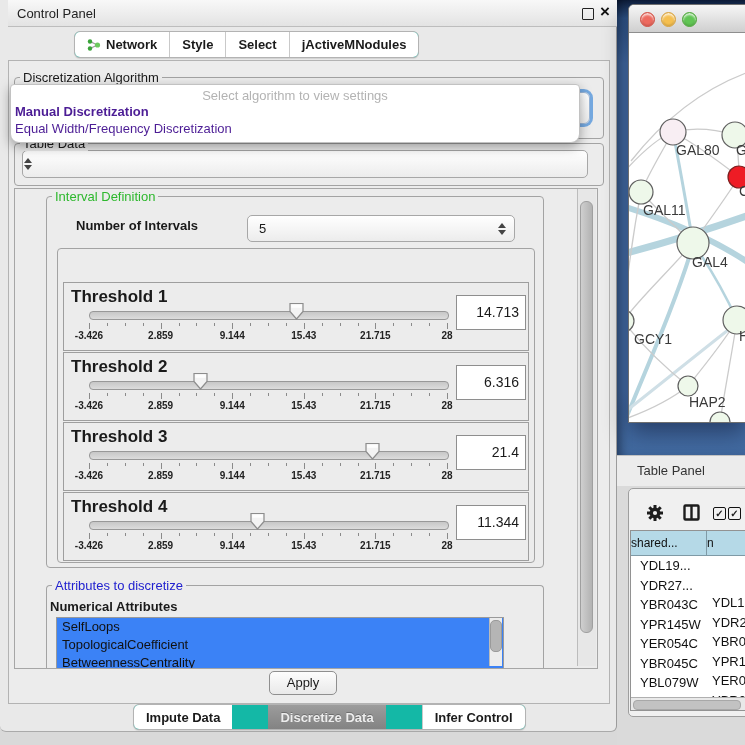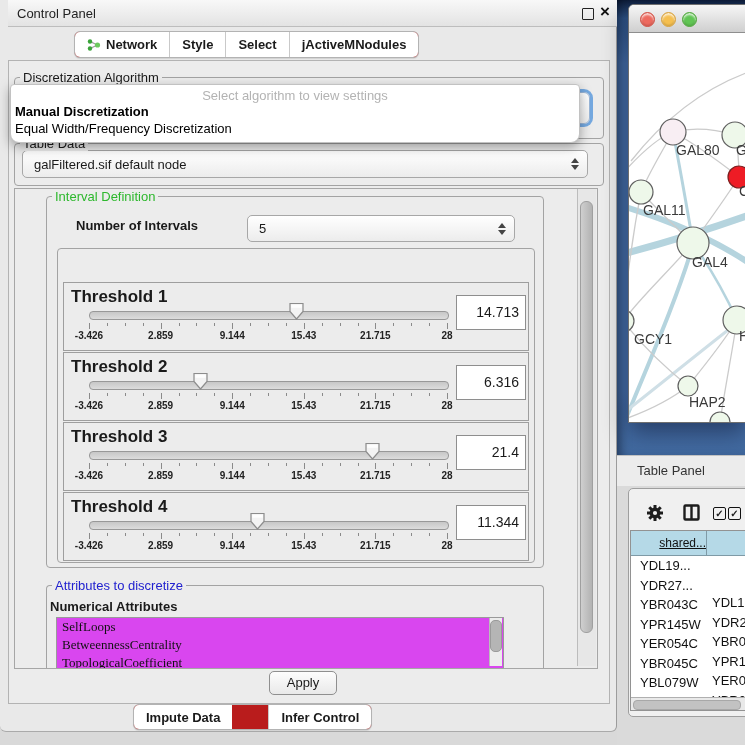--- a/index.html
+++ b/index.html
@@ -10,21 +10,21 @@
   #cp-bg{left:0;top:0;width:616px;height:731px;background:#e9e9e9;
          border-right:1px solid #9c9c9c;border-bottom:1px solid #aaa;border-radius:0 0 6px 6px;}
   #cp-titlebar{left:8px;top:0;width:616px;height:26px;
       background:linear-gradient(#f8f8f8,#e3e3e3);border-bottom:1px solid #bdbdbd;}
   #cp-title{left:9px;top:6px;font-size:13px;color:#222;}
   #float-ic{left:574px;top:8px;width:10px;height:10px;border:1.5px solid #222;border-radius:1px;}
   #close-ic{left:592px;top:2px;font-size:17px;font-weight:bold;color:#111;}
   #close-ic::after{content:"×";}
   
   .segbar{display:flex;height:25px;border:1px solid #b3b3b3;border-radius:6px;overflow:hidden;
-          background:#b91c1c;box-shadow:0 1px 1px rgba(0,0,0,.10);}
+          background:#14b8a6;box-shadow:0 1px 1px rgba(0,0,0,.10);}
   .seg{display:flex;align-items:center;gap:5px;padding:0 12px;font-size:13px;font-weight:bold;
        color:#1a1a1a;background:#fff;white-space:nowrap;cursor:default;}
   .seg + .seg{border-left:1px solid #c9c9c9;}
   .seg.sel{background:linear-gradient(#9c9c9c,#838383);color:#ededed;border-left:none;
            text-shadow:0 -1px 0 rgba(0,0,0,.25);}
   #top-tabs{left:74px;top:31px;}
   #bottom-tabs{left:133px;top:704px;height:24px;gap:36px;}
   
   #cp-content{left:8px;top:60px;width:600px;height:642px;background:#ececec;border:1px solid #b3b3b3;}
   .grp{border:1px solid #a3a3a3;border-radius:4px;background:#ececec;}
@@ -42,21 +42,21 @@
   .combo .val{padding-left:11px;flex:1;}
   .spin{width:9px;margin-right:8px;display:flex;flex-direction:column;align-items:center;gap:2px;}
   .spin b{width:0;height:0;border-left:4px solid transparent;border-right:4px solid transparent;}
   .spin .up{border-bottom:5px solid #444;} .spin .dn{border-top:5px solid #444;}
   #td-combo{left:22px;top:150px;width:564px;height:26px;}
   
   #popup{left:10px;top:84px;width:568px;height:57px;background:#fff;z-index:20;
          border:1px solid #c2c2c2;border-radius:4px 4px 9px 9px;
          box-shadow:0 4px 12px rgba(0,0,0,.35);}
   #popup-head{left:0;top:3px;width:100%;text-align:center;font-size:13px;color:#b3b3b3;}
-  .popup-opt{left:4px;width:560px;height:17px;font-size:13px;color:#000000;padding-left:0;}
+  .popup-opt{left:4px;width:560px;height:17px;font-size:13px;color:#4c1d95;padding-left:0;}
   #popup-opt0{top:19px;font-weight:bold;}
   #popup-opt1{top:36px;}
   
   #scrollpane{left:14px;top:188px;width:582px;height:479px;border:1px solid #a6a6a6;background:#ececec;}
   #vscroll{left:577px;top:189px;width:18px;height:477px;background:#e7e7e7;border-left:1px solid #bcbcbc;}
   #vthumb{left:3px;top:12px;width:11px;height:430px;border-radius:6px;border:1px solid #9f9f9f;
           background:linear-gradient(to right,#cfcfcf,#b2b2b2);}
   #int-grp{left:46px;top:196px;width:496px;height:370px;}
   #int-title{left:52px;top:189px;}
   #noi-label{left:76px;top:218px;font-size:13px;font-weight:bold;}
@@ -72,22 +72,22 @@
   .ticks{position:absolute;left:0;top:21px;width:358px;height:6px;}
   .tick{position:absolute;top:0;width:1px;background:#8a8a8a;}
   .tick.minor{height:3px;} .tick.major{height:6px;}
   .ticklabels{position:absolute;left:0;top:28px;width:358px;height:12px;}
   .ticklabel{position:absolute;transform:translateX(-50%);font-size:10px;font-weight:bold;color:#222;white-space:nowrap;}
   .th-value{position:absolute;left:392px;top:12px;width:62px;height:33px;background:#fff;
             border:1px solid #8e8e8e;font-size:14px;text-align:right;line-height:33px;padding-right:6px;}
   #attr-grp{left:46px;top:585px;width:496px;height:82px;border-bottom:none;border-radius:4px 4px 0 0;}
   #attr-title{left:52px;top:578px;}
   #attr-sub{left:50px;top:599px;font-size:13px;font-weight:bold;}
-  #attr-list{left:56px;top:617px;width:446px;height:50px;background:#d946ef;border:1px solid #9a9a9a;
-             border-bottom:none;overflow:hidden;font-family:Liberation Serif, serif;}
+  #attr-list{left:56px;top:617px;width:446px;height:50px;background:#3b82f6;border:1px solid #9a9a9a;
+             border-bottom:none;overflow:hidden;}
   .attr-item{height:18px;font-size:13px;padding-left:5px;line-height:18px;color:#111;}
   #attr-scroll{left:489px;top:618px;width:12px;height:48px;background:#ececec;border-left:1px solid #bbb;}
   #attr-thumb{left:490px;top:620px;width:10px;height:30px;border-radius:5px;background:#b5b5b5;border:1px solid #9a9a9a;}
   #apply-btn{left:269px;top:671px;width:66px;height:22px;border-radius:5px;border:1px solid #8f8f8f;
       background:linear-gradient(#fdfdfd,#e9e9e9);font-size:13px;text-align:center;line-height:22px;}
   
   #blue-desk{left:617px;top:0;width:128px;height:455px;
      background:linear-gradient(180deg,#0e1e3c 0%,#31598f 4%,#4a77b5 14%,#4a77b5 86%,#41699f 100%);
      box-shadow:inset 10px 0 12px -8px rgba(0,0,10,.55);}
   #net-win{left:628px;top:4px;width:117px;height:417px;background:#fff;border:1px solid #6f6f6f;
@@ -100,21 +100,21 @@
   #tp-strip{left:617px;top:455px;width:128px;height:31px;background:#ececec;border-top:1px solid #c2c2c2;}
   #tp-title{left:637px;top:462px;font-size:13px;color:#333;}
   #tp-region{left:617px;top:486px;width:128px;height:259px;background:#dadada;}
   #tp-panel{left:628px;top:488px;width:117px;height:227px;background:#f0f0f0;
       border:1px solid #9e9e9e;border-radius:5px 0 0 5px;}
   .cb{position:absolute;width:11px;height:11px;border:1.5px solid #111;border-radius:2px;
       font-size:10px;line-height:11px;text-align:center;font-weight:bold;}
   .cb::after{content:"✓";}
   #table-wrap{left:630px;top:530px;width:115px;height:179px;background:#fff;border:1px solid #929292;overflow:hidden;}
   .hcell{position:absolute;top:0;height:24px;background:#b5d9e7;border-right:1px solid #7f9aa6;
-         border-bottom:1px solid #7f9aa6;font-size:12px;text-align:right;line-height:24px;color:#111;text-decoration:underline;}
+         border-bottom:1px solid #7f9aa6;font-size:12px;text-align:left;line-height:24px;color:#111;}
   #rows{position:absolute;left:0;top:25px;width:160px;}
   .trow{display:flex;height:19.5px;font-size:13px;line-height:19.5px;color:#111;}
   .trow .c1{width:76px;padding-left:9px;box-sizing:border-box;}
   .trow .c2{padding-left:5px;margin-top:37px;}
   #hscroll{position:absolute;left:0;bottom:0;width:115px;height:12px;background:#e9e9e9;border-top:1px solid #b0b0b0;}
   #hthumb{position:absolute;left:2px;top:2px;width:106px;height:8px;border-radius:4px;
           background:#c2c2c2;border:1px solid #a8a8a8;}
 </style>
 </head>
 <body>
@@ -153,21 +153,20 @@
 
   <div class="abs" id="cp-content"></div>
 
   <div class="abs grp" id="algo-grp"></div>
   <span class="abs grp-title" id="algo-title">Discretization Algorithm</span>
   <div class="abs" id="algo-combo"></div>
 
   <div class="abs grp" id="td-grp"></div>
   <span class="abs grp-title" id="td-title">Table Data</span>
   <div class="abs combo" id="td-combo">
-    <span class="val">galFiltered.sif default node</span>
     <span class="spin">
         <b class="up"></b>
         <b class="dn"></b>
       </span>
   </div>
 
   <div class="abs" id="popup">
     <div class="abs" id="popup-head">Select algorithm to view settings</div>
     <div class="abs popup-opt" id="popup-opt0">Manual Discretization</div>
     <div class="abs popup-opt" id="popup-opt1">Equal Width/Frequency Discretization</div>
@@ -357,31 +356,34 @@
         </svg>
       </div>
     <div class="th-value">11.344</div>
   </div>
 
   <div class="abs grp" id="attr-grp"></div>
   <span class="abs grp-title blue" id="attr-title">Attributes to discretize</span>
   <span class="abs" id="attr-sub">Numerical Attributes</span>
   <div class="abs" id="attr-list">
       <div class="attr-item">SelfLoops</div>
+      <div class="attr-item">TopologicalCoefficient</div>
       <div class="attr-item">BetweennessCentrality</div>
-      <div class="attr-item">TopologicalCoefficient</div>
     </div>
   <div class="abs" id="attr-scroll"></div>
   <div class="abs" id="attr-thumb"></div>
 
   <div class="abs" id="apply-btn">Apply</div>
 
   <div class="abs segbar" id="bottom-tabs">
       <div class="seg">
         <span>Impute Data</span>
+      </div>
+      <div class="seg sel">
+        <span>Discretize Data</span>
       </div>
       <div class="seg">
         <span>Infer Control</span>
       </div>
     </div>
 
   <div class="abs" id="blue-desk"></div>
 
   <div class="abs" id="net-win">
     <div class="abs" id="net-titlebar">

